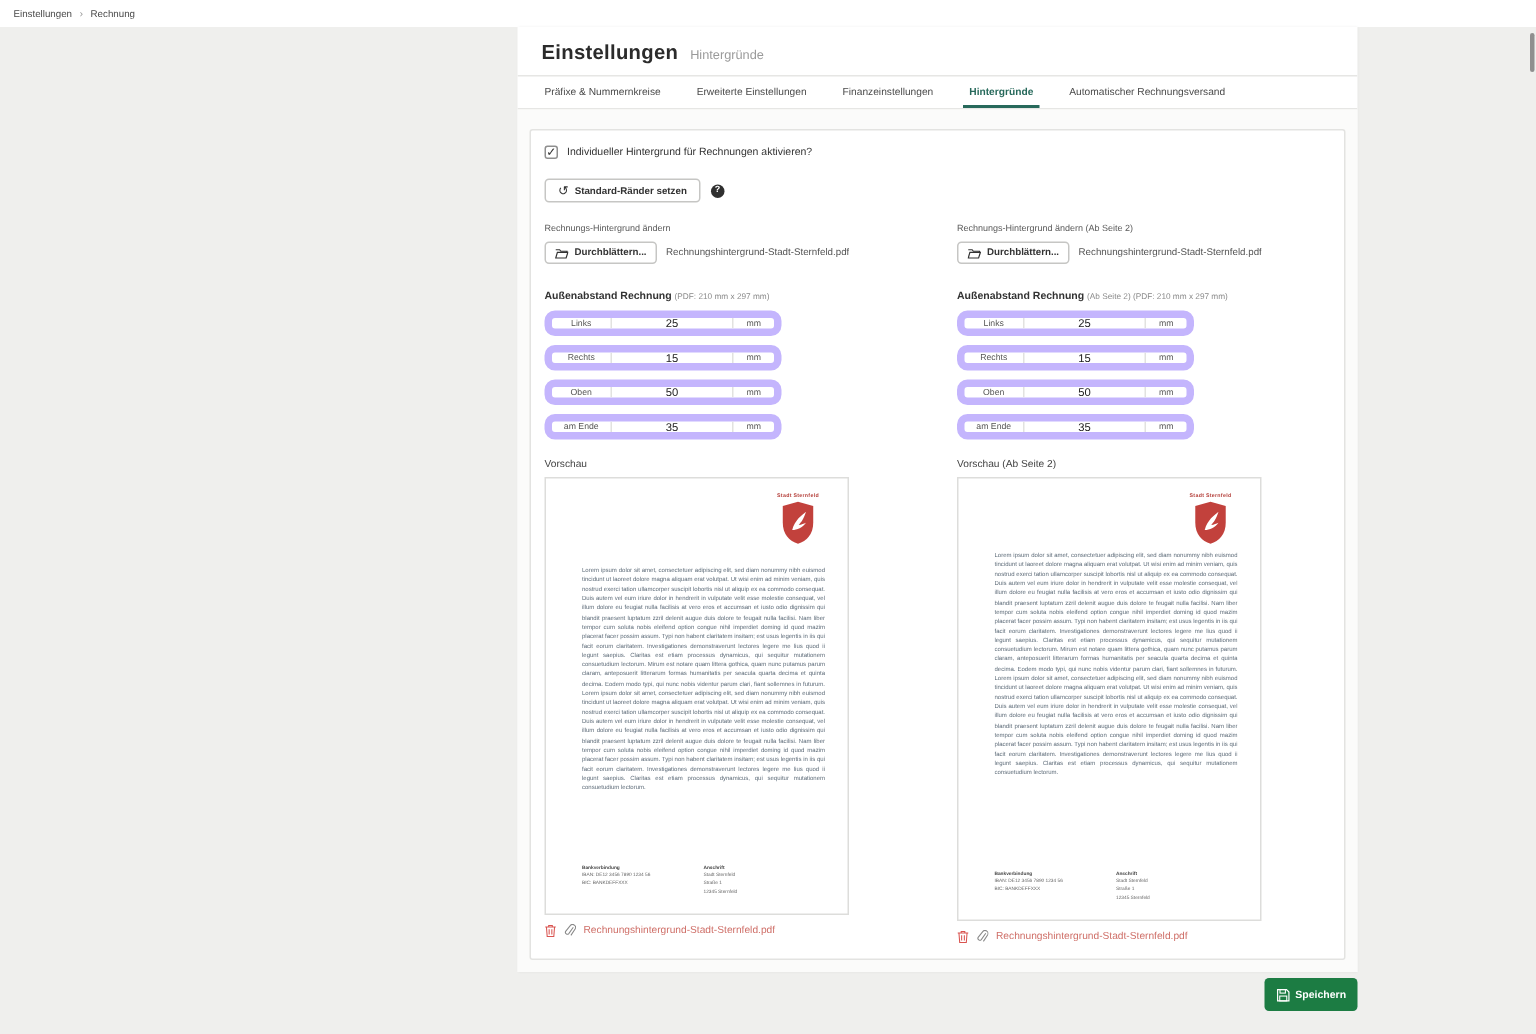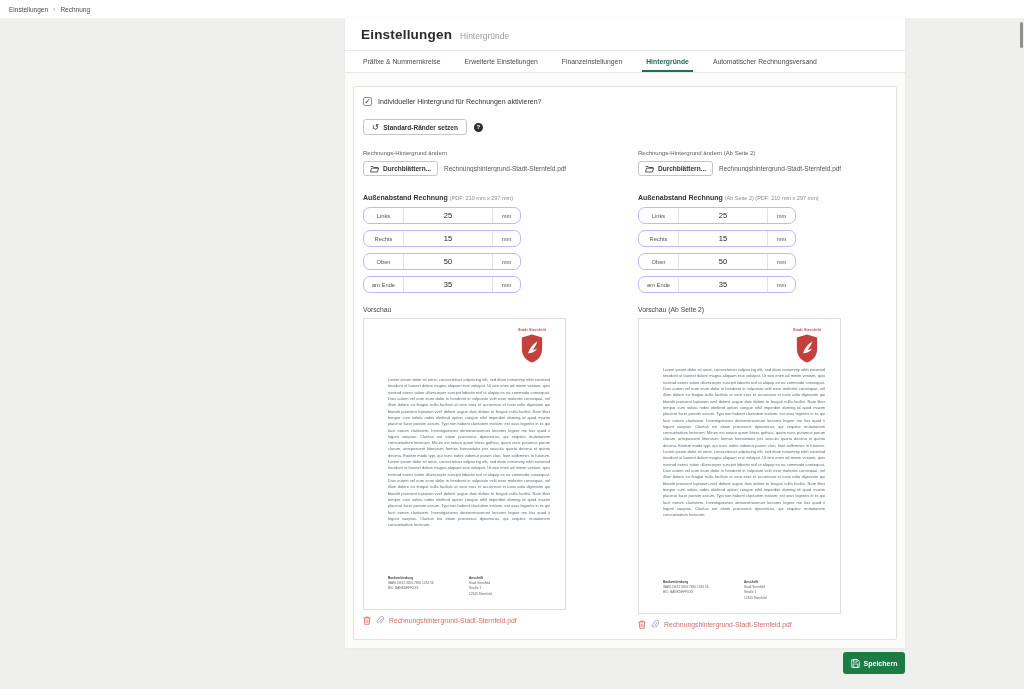--- a/index.html
+++ b/index.html
@@ -82,21 +82,21 @@
     padding:2.5px 6px; font-size:6.5px; font-weight:bold; color:#333; cursor:pointer;
     flex-shrink:0;
   }
   .file-value {
     font-size:6.5px; color:#555; white-space:nowrap; overflow:hidden; max-width:122px;
   }
   .margins-title { margin-top:18px; font-size:7px; font-weight:bold; color:#333; }
   .margins-note { font-size:5.5px; font-weight:normal; color:#8a8a8a; }
   .margin-row {
     display:flex; align-items:stretch; width:158px; height:17px;
-    border:1px solid #c4b5fd; border-radius:7px; overflow:hidden;
+    border:5px solid #c4b5fd; border-radius:7px; overflow:hidden;
     background:#fff; margin-top:6px;
   }
   .margin-row:first-of-type { margin-top:8px; }
   .m-label {
     width:40px; display:flex; align-items:center; justify-content:center;
     font-size:5.8px; color:#555; border-right:1px solid #e2e2e0;
   }
   .m-value {
     flex:1; display:flex; align-items:center; justify-content:center;
     font-size:7.5px; color:#222;

